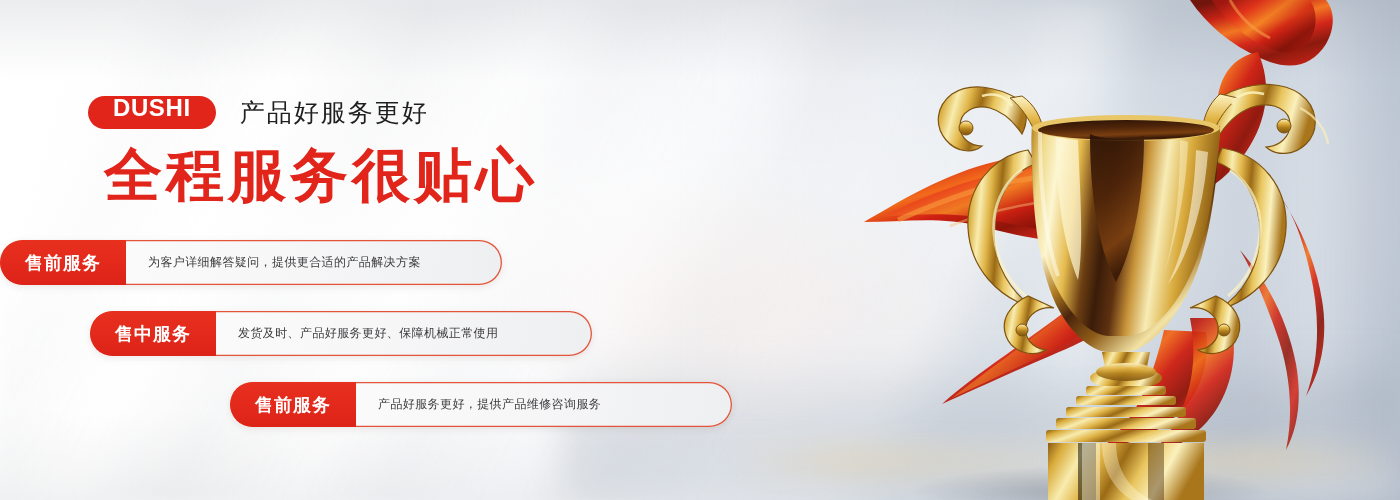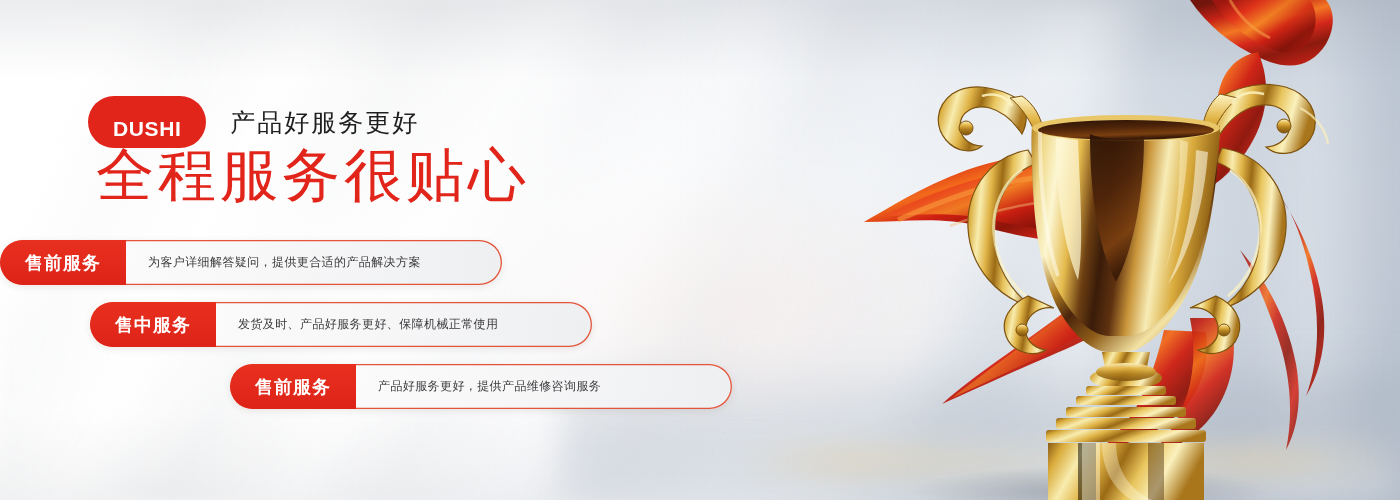--- a/index.html
+++ b/index.html
@@ -60,41 +60,41 @@
 
   
   .art{ position:absolute; right:0; top:0; width:640px; height:500px; }
   .art svg{ display:block; width:100%; height:100%; }
 
   
   .content{ position:absolute; left:0; top:0; width:900px; height:500px; }
 
   .eyebrow{ position:absolute; left:88px; top:96px; display:flex; align-items:center; gap:24px; }
   .badge{
-    background:#e1251b; color:#fff; font-weight:bold; font-size:21px;
-    letter-spacing:.6px; padding:22px 25px 9px; border-radius:999px; line-height:1;
+    background:#e1251b; color:#fff; font-weight:bold; font-size:24px;
+    letter-spacing:.6px; padding:0 25px 9px; border-radius:999px; line-height:1;
   }
   .eyebrow-text{ color:#1f1f20; font-weight:normal; font-size:25px; letter-spacing:2px; line-height:1; }
 
   .headline{
-    position:absolute; left:96px; top:145px;
-    color:#e1251b; font-weight:normal; font-size:58px; letter-spacing:4px; line-height:1.05;
+    position:absolute; left:104px; top:145px;
+    color:#e1251b; font-weight:bold; font-size:58px; letter-spacing:4px; line-height:1.05;
     text-shadow:0 1px 0 rgba(255,255,255,.55);
   }
 
   
   .pills{ position:absolute; left:0; top:240px; width:900px; }
   .pill{
     position:relative; display:flex; align-items:stretch; height:45px; width:502px;
     border-radius:999px; overflow:hidden;
     background:linear-gradient(100deg,#fdfdfd 0%,#f7f7f8 55%,#eeeff1 100%);
     box-shadow:inset 0 0 0 1.3px #e4543a, 0 2px 7px rgba(120,90,80,.13);
     text-align:center;
   }
-  .pill + .pill{ margin-top:17px; }
+  .pill + .pill{ margin-top:26px; }
   .pill-2{ margin-left:90px; }
   .pill-3{ margin-left:230px; }
   .pill-label{
     flex:0 0 126px; display:flex; align-items:center; justify-content:center;
     background:linear-gradient(180deg,#e8301f 0%,#dd2318 100%);
     color:#fff; font-weight:bold; font-size:18px; letter-spacing:1px;
     border-radius:999px 4px 4px 999px;
   }
   .pill-desc{
     flex:1; display:flex; align-items:center; padding-left:22px; padding-right:16px;

